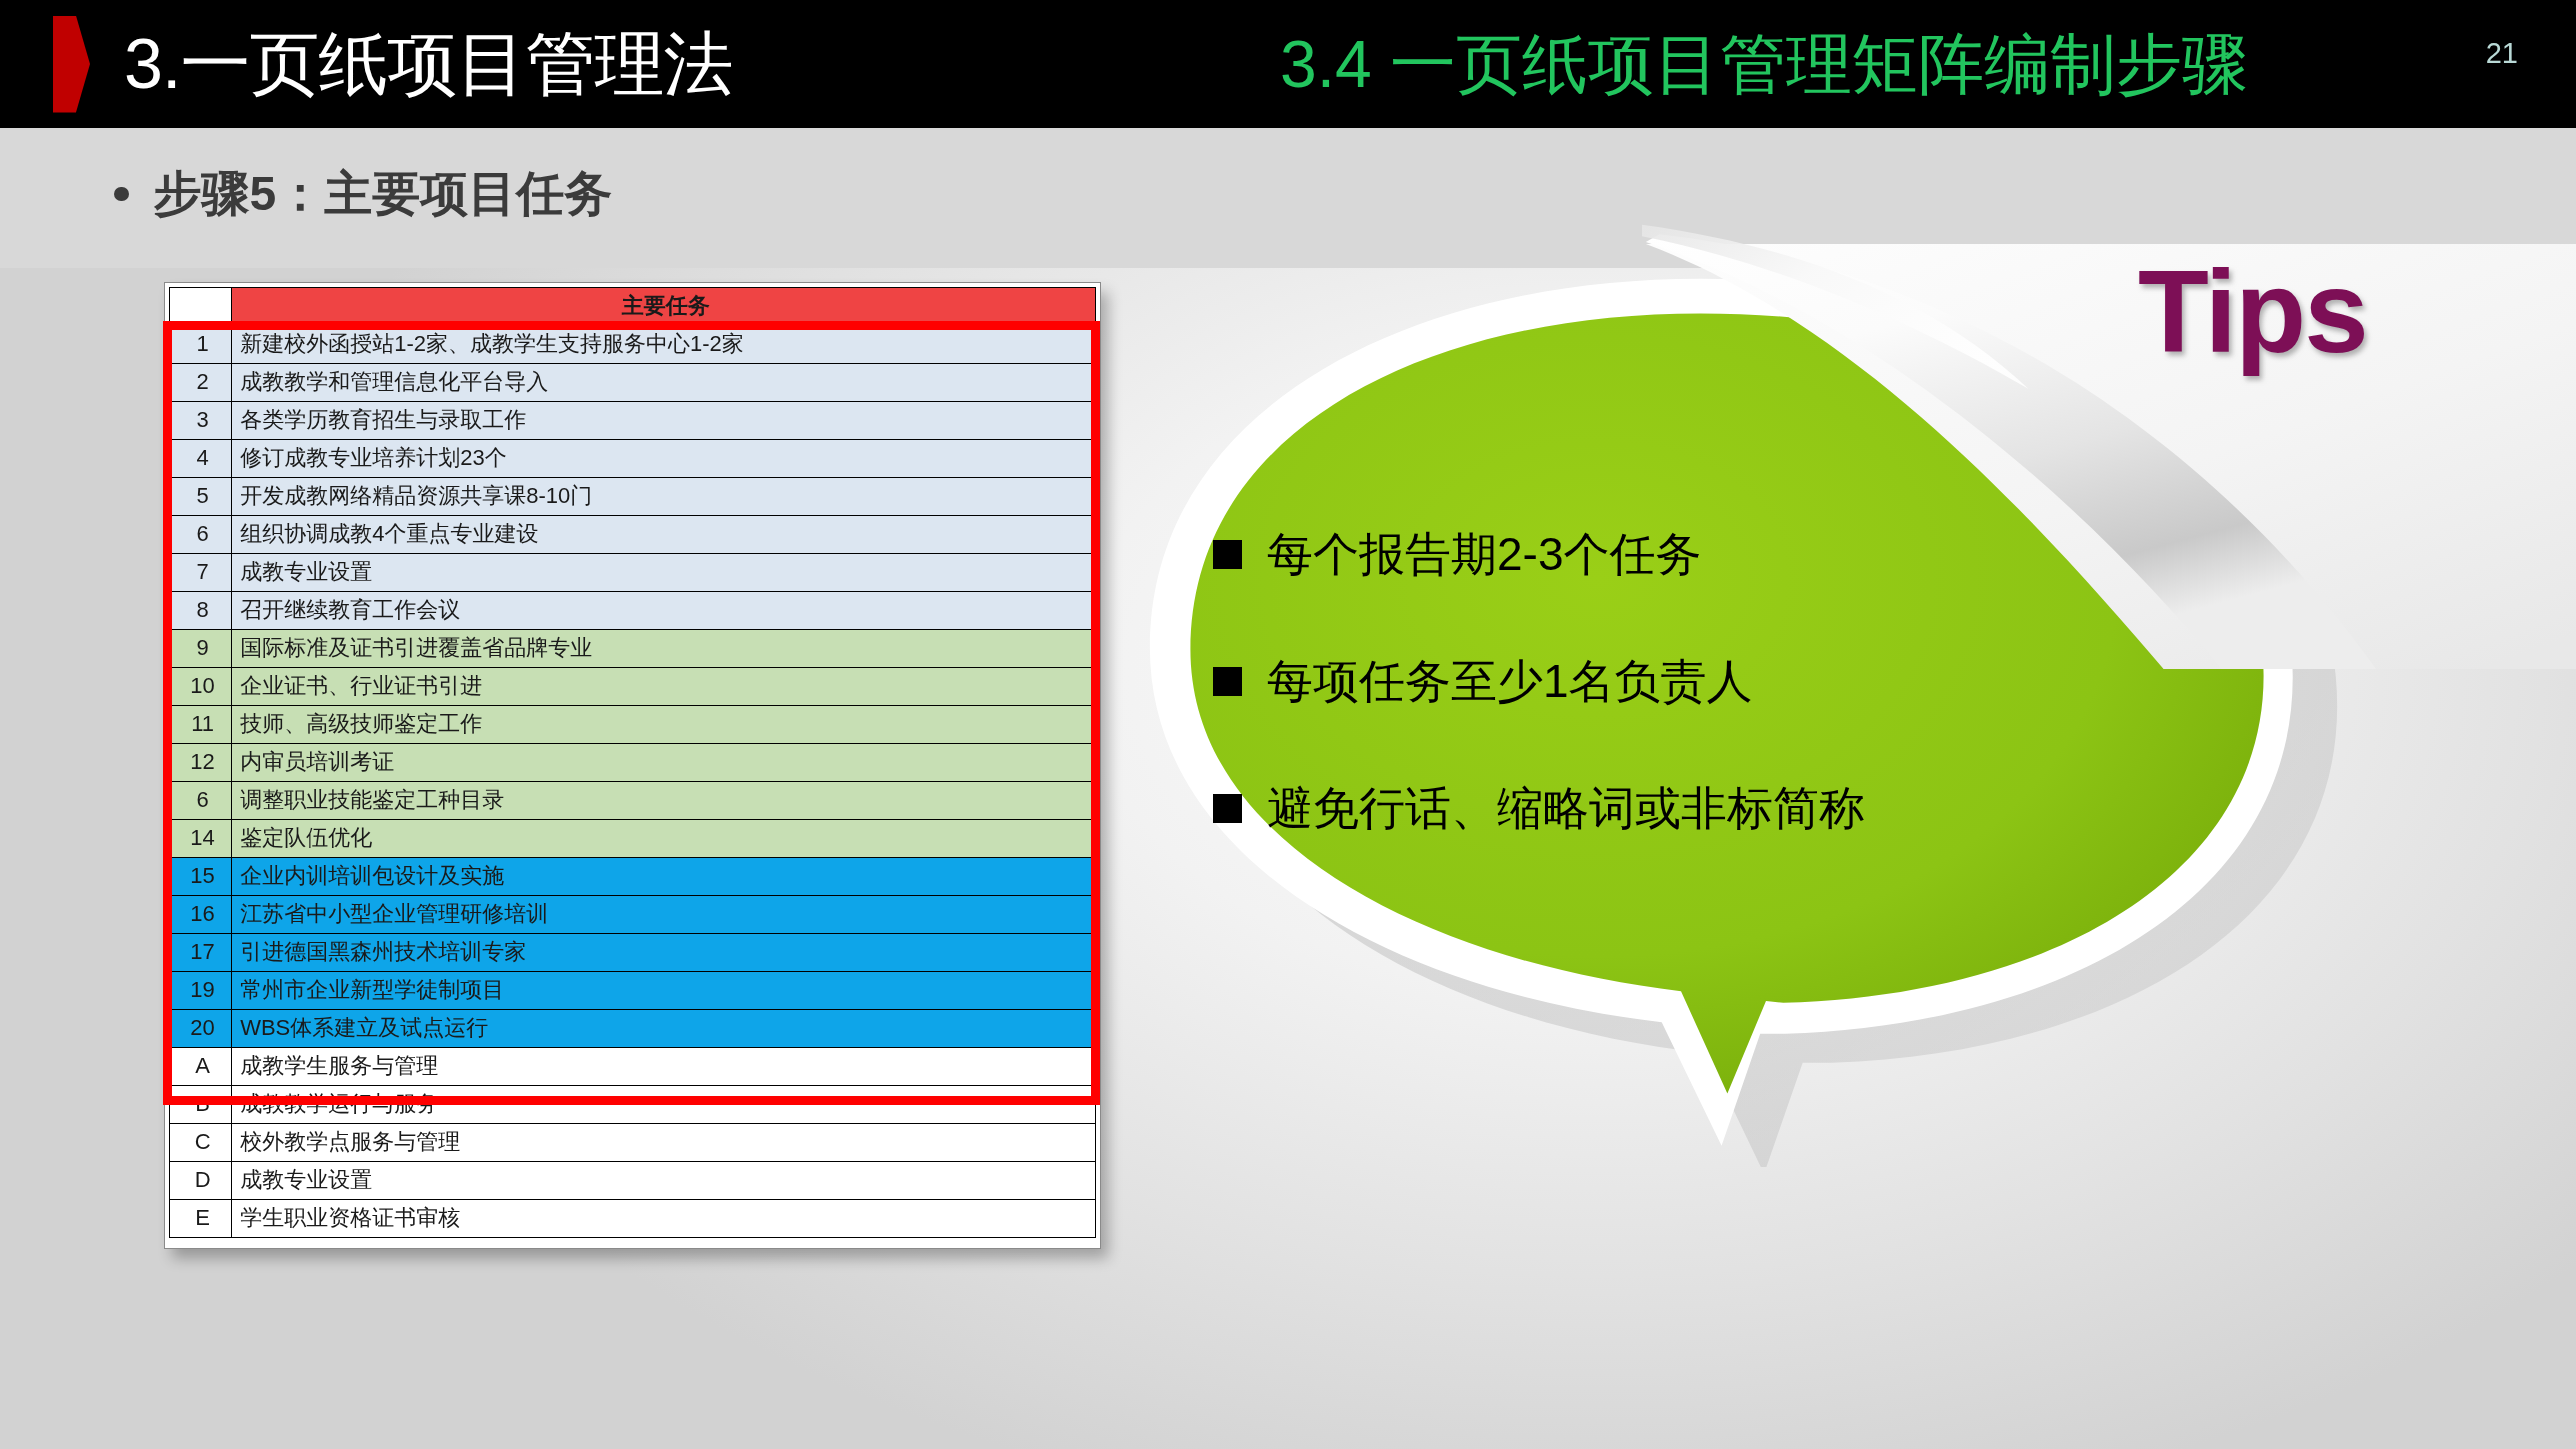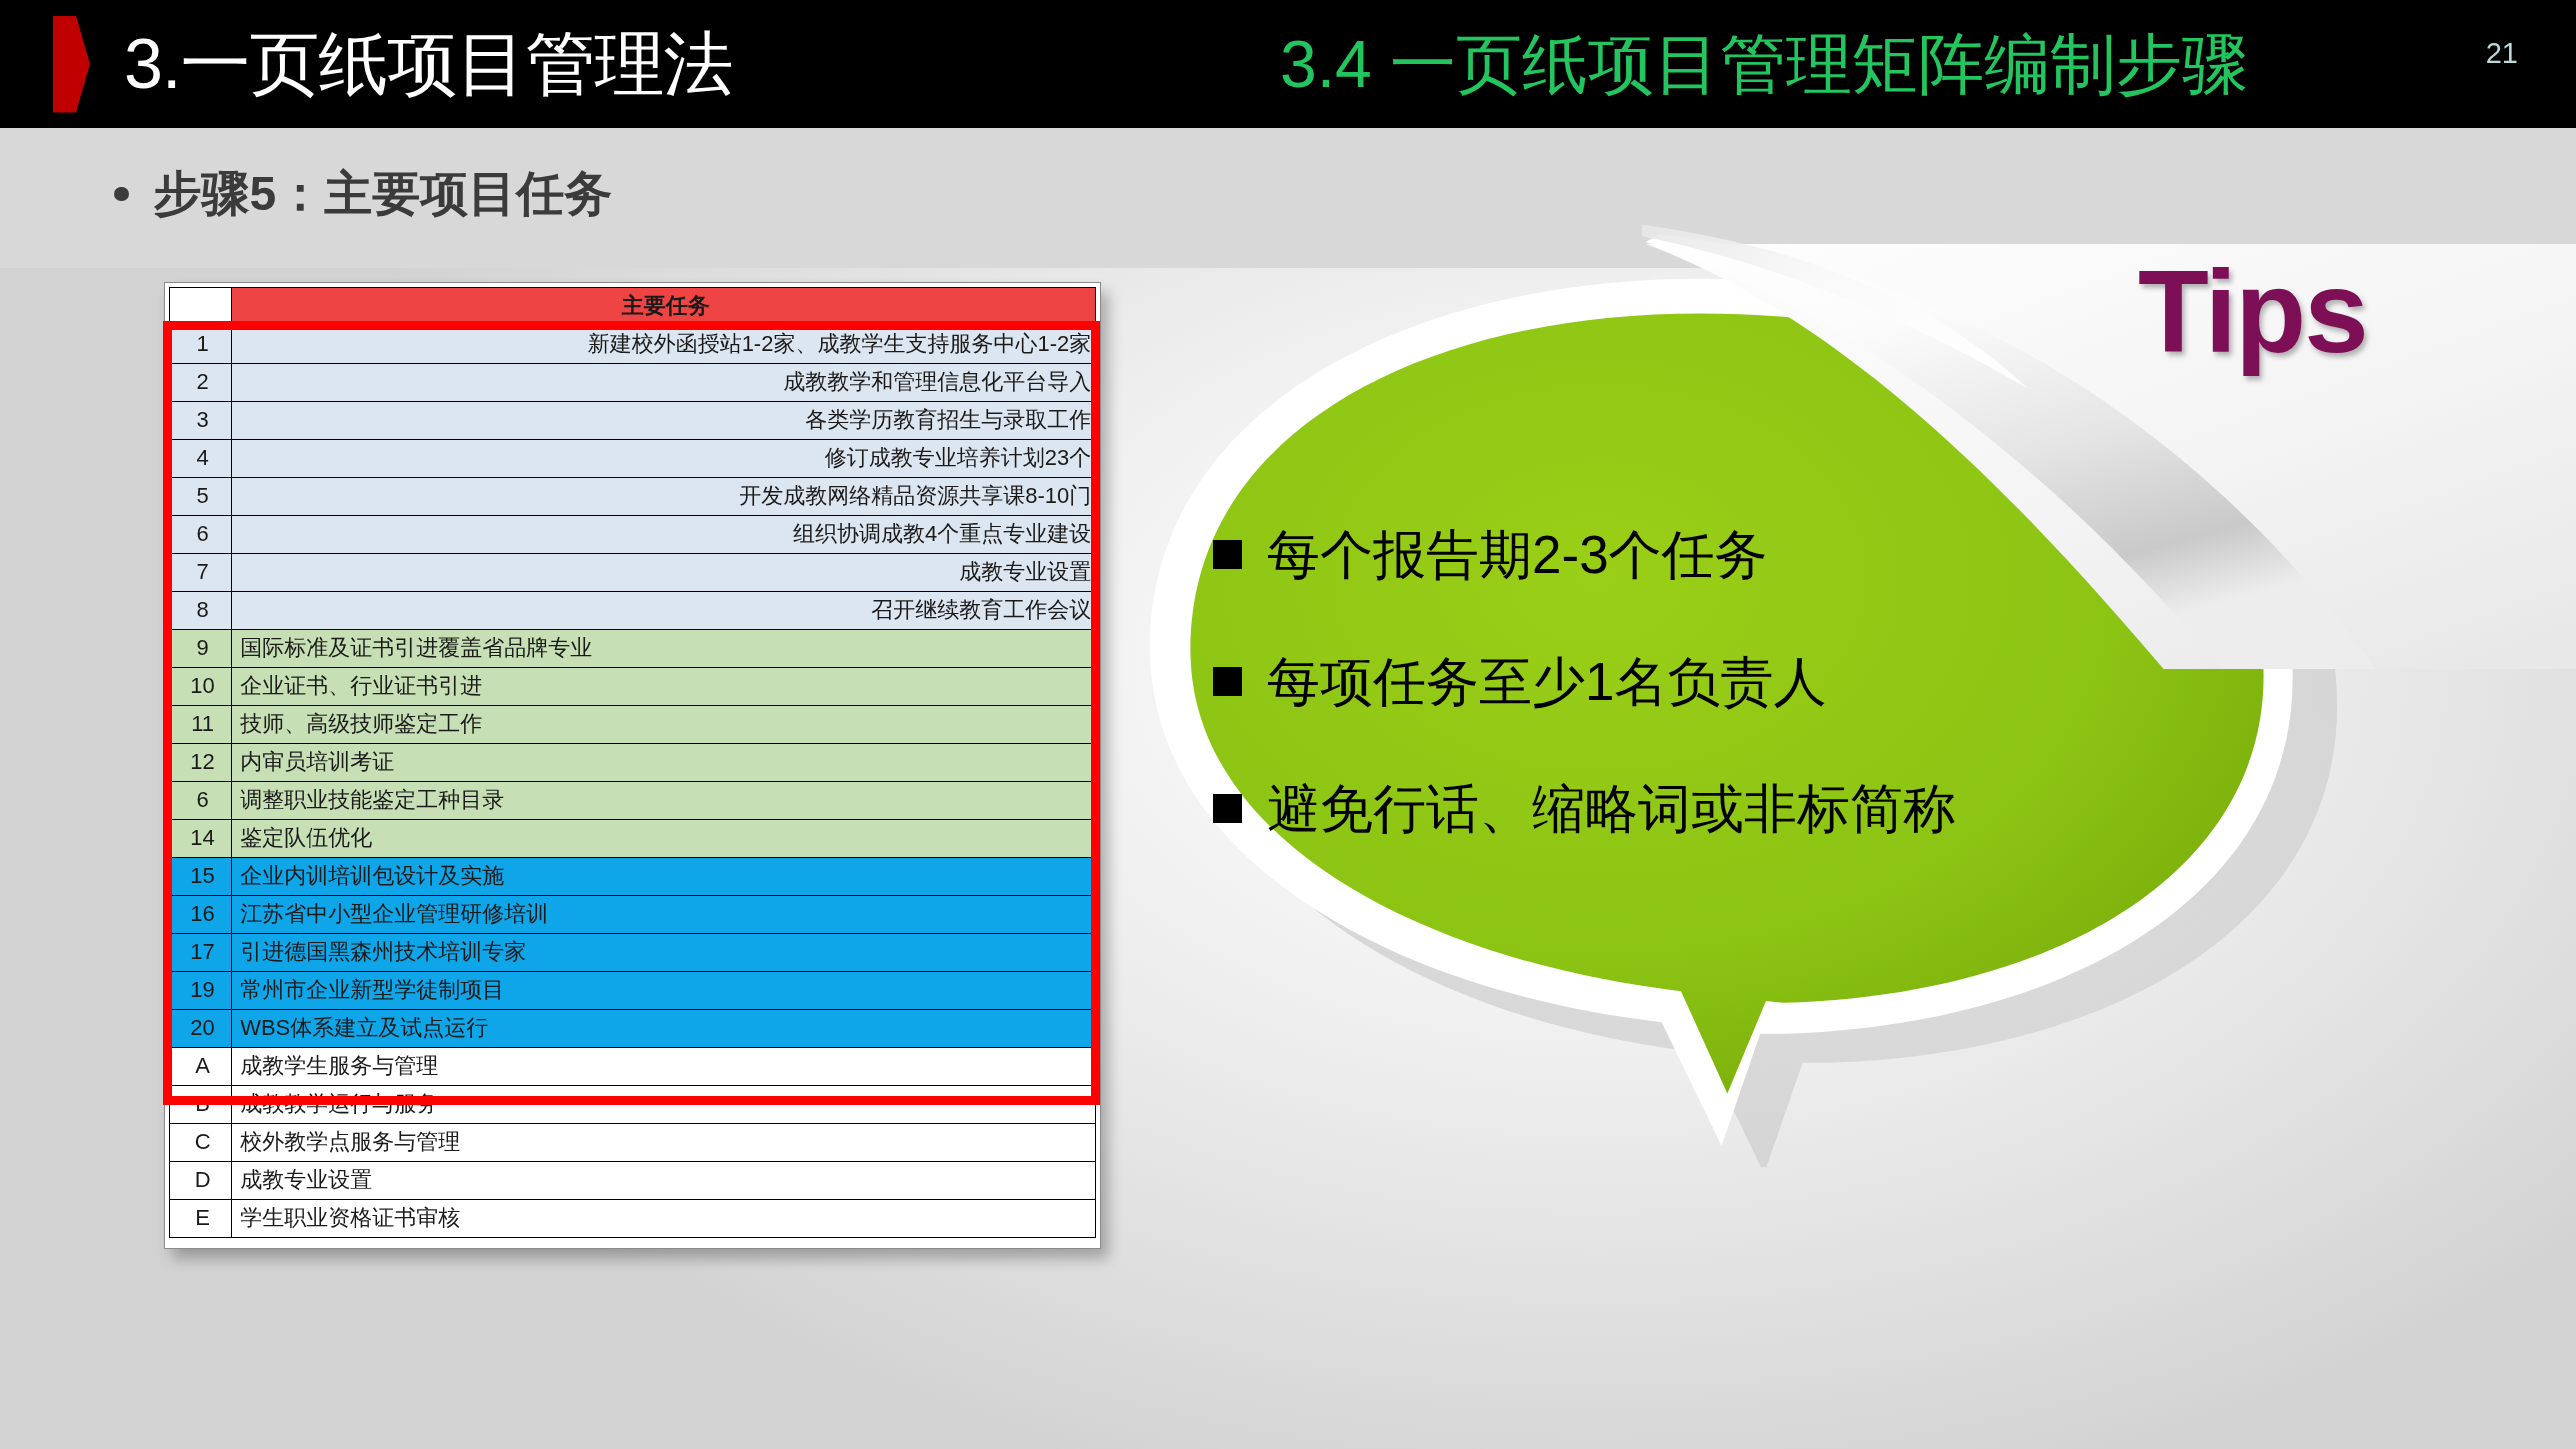--- a/index.html
+++ b/index.html
@@ -78,21 +78,21 @@
     white-space:nowrap;
     overflow:hidden;
   }
   td.idx{
     width:50px;text-align:center;padding:1px 1.9px;font-size:21px;
   }
   td.hdr{
     text-align:center;font-weight:bold;height:44px;font-size:25px;background:#ef4444;
   }
   td.blank{background:#ffffff;}
-  .c-blue{background:#dce6f1;text-align:right;}
+  .c-blue{background:#dce6f1;}
   .c-green{background:#c7dfb4;}
   .c-orange{background:#0ea5e9;}
   .c-white{background:#ffffff;}
 
   
   .red-box{
     position:absolute;
     left:24px;top:7.7px;width:892px;height:792px;
     border:9.7px solid #ff0000;
     box-sizing:border-box;
@@ -101,21 +101,21 @@
   }
 
   
   .bubble-layer{
     position:absolute;left:1005px;top:269px;width:1381px;height:898px;
   }
   .bubble-svg{position:absolute;left:0;top:0;width:1381px;height:898px;}
 
   .bubble-text{
     position:absolute;left:208px;top:222px;width:889px;
-    color:#000000;font-size:53px;line-height:127px;font-weight:400;
+    color:#000000;font-size:46px;line-height:127px;font-weight:400;
     white-space:nowrap;
   }
   .bt-line{display:flex;align-items:center;gap:25px;}
   .bt-sq{width:29px;height:29px;background:#000;flex:0 0 auto;display:inline-block;}
 
   
   .curl-layer{
     position:absolute;left:1642px;top:128px;width:934px;height:541px;
     overflow:hidden;pointer-events:none;
   }

